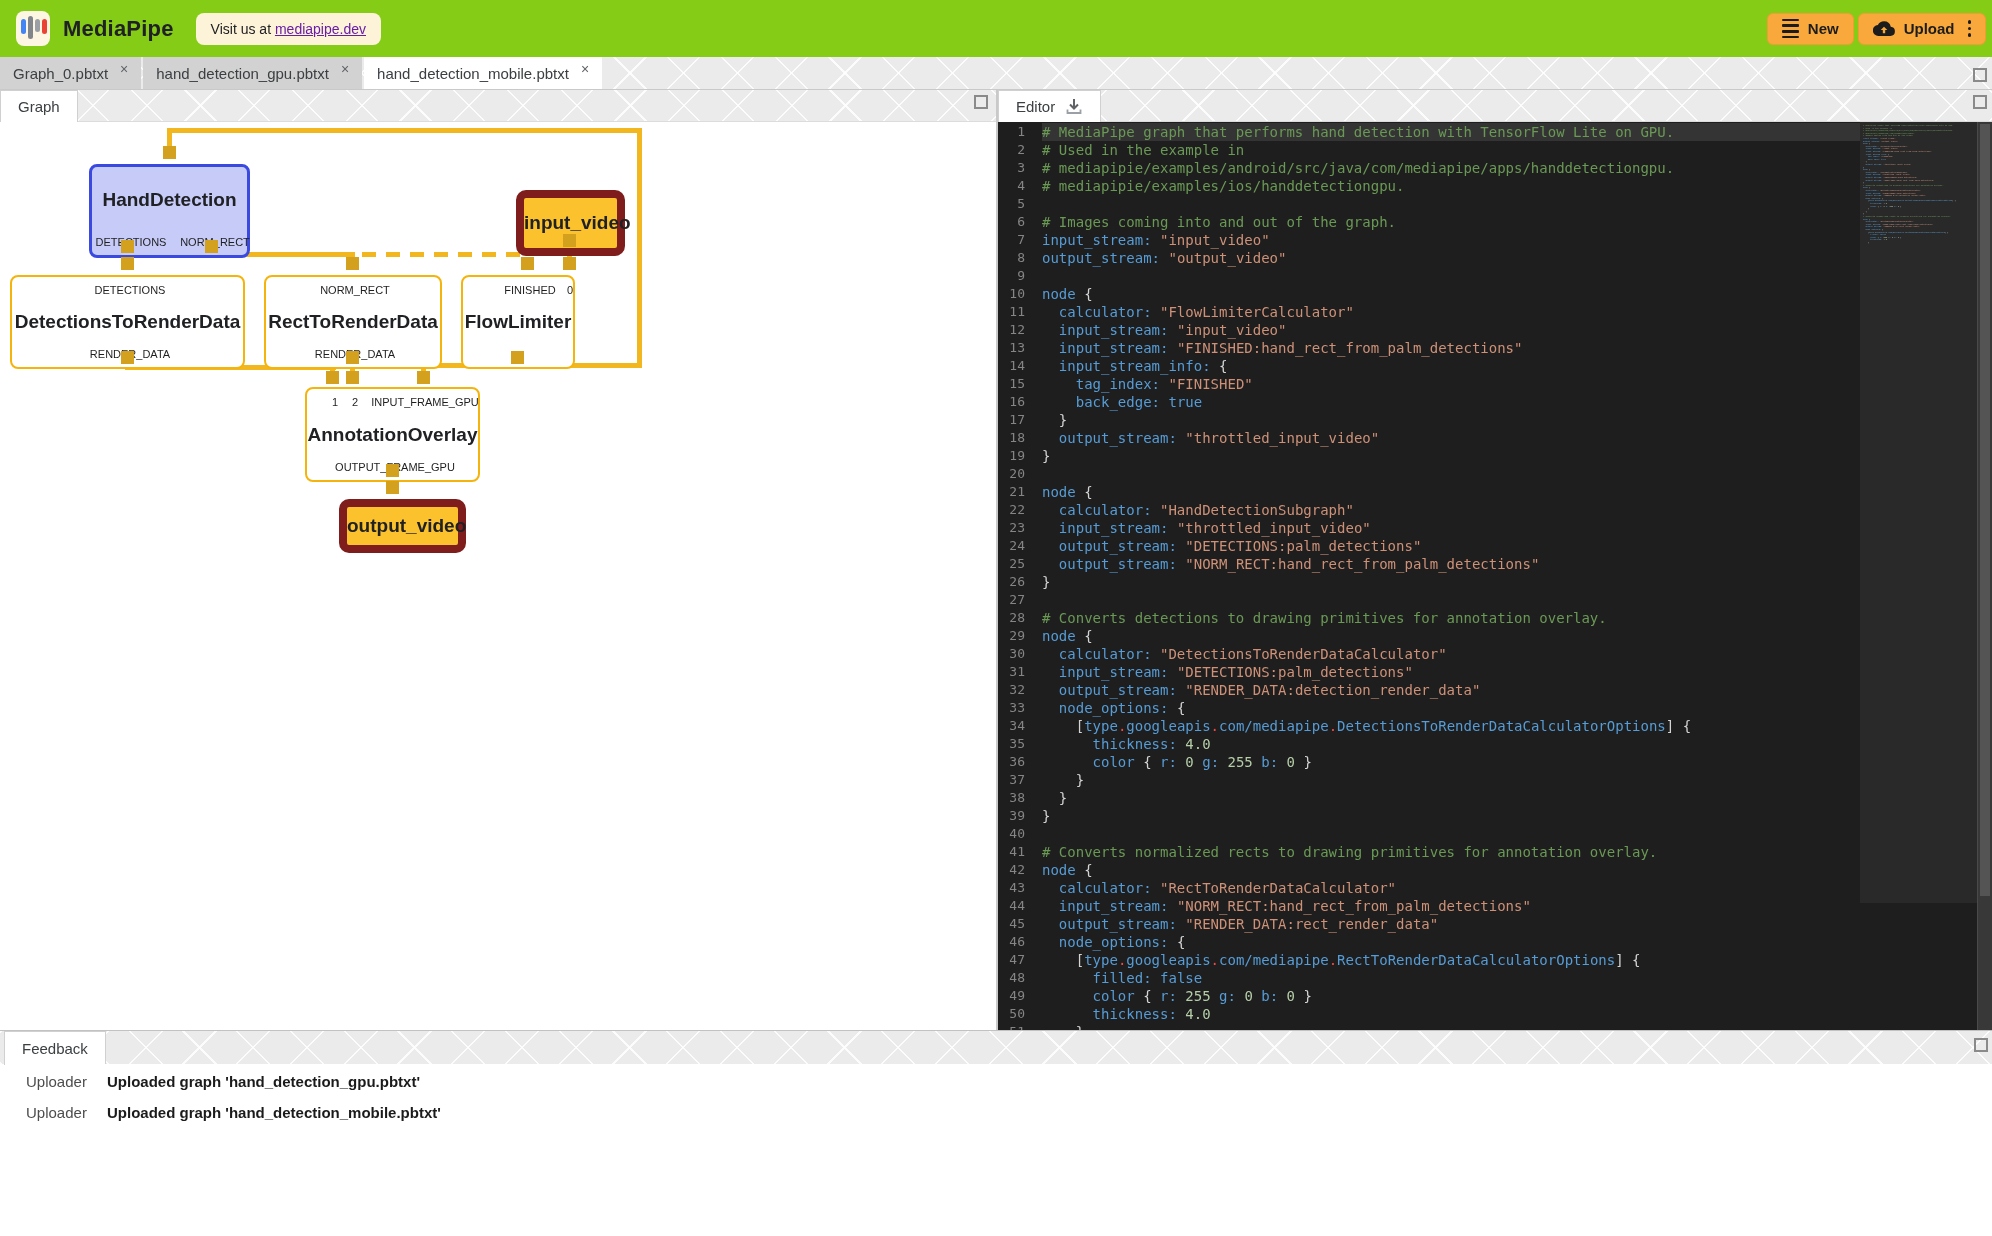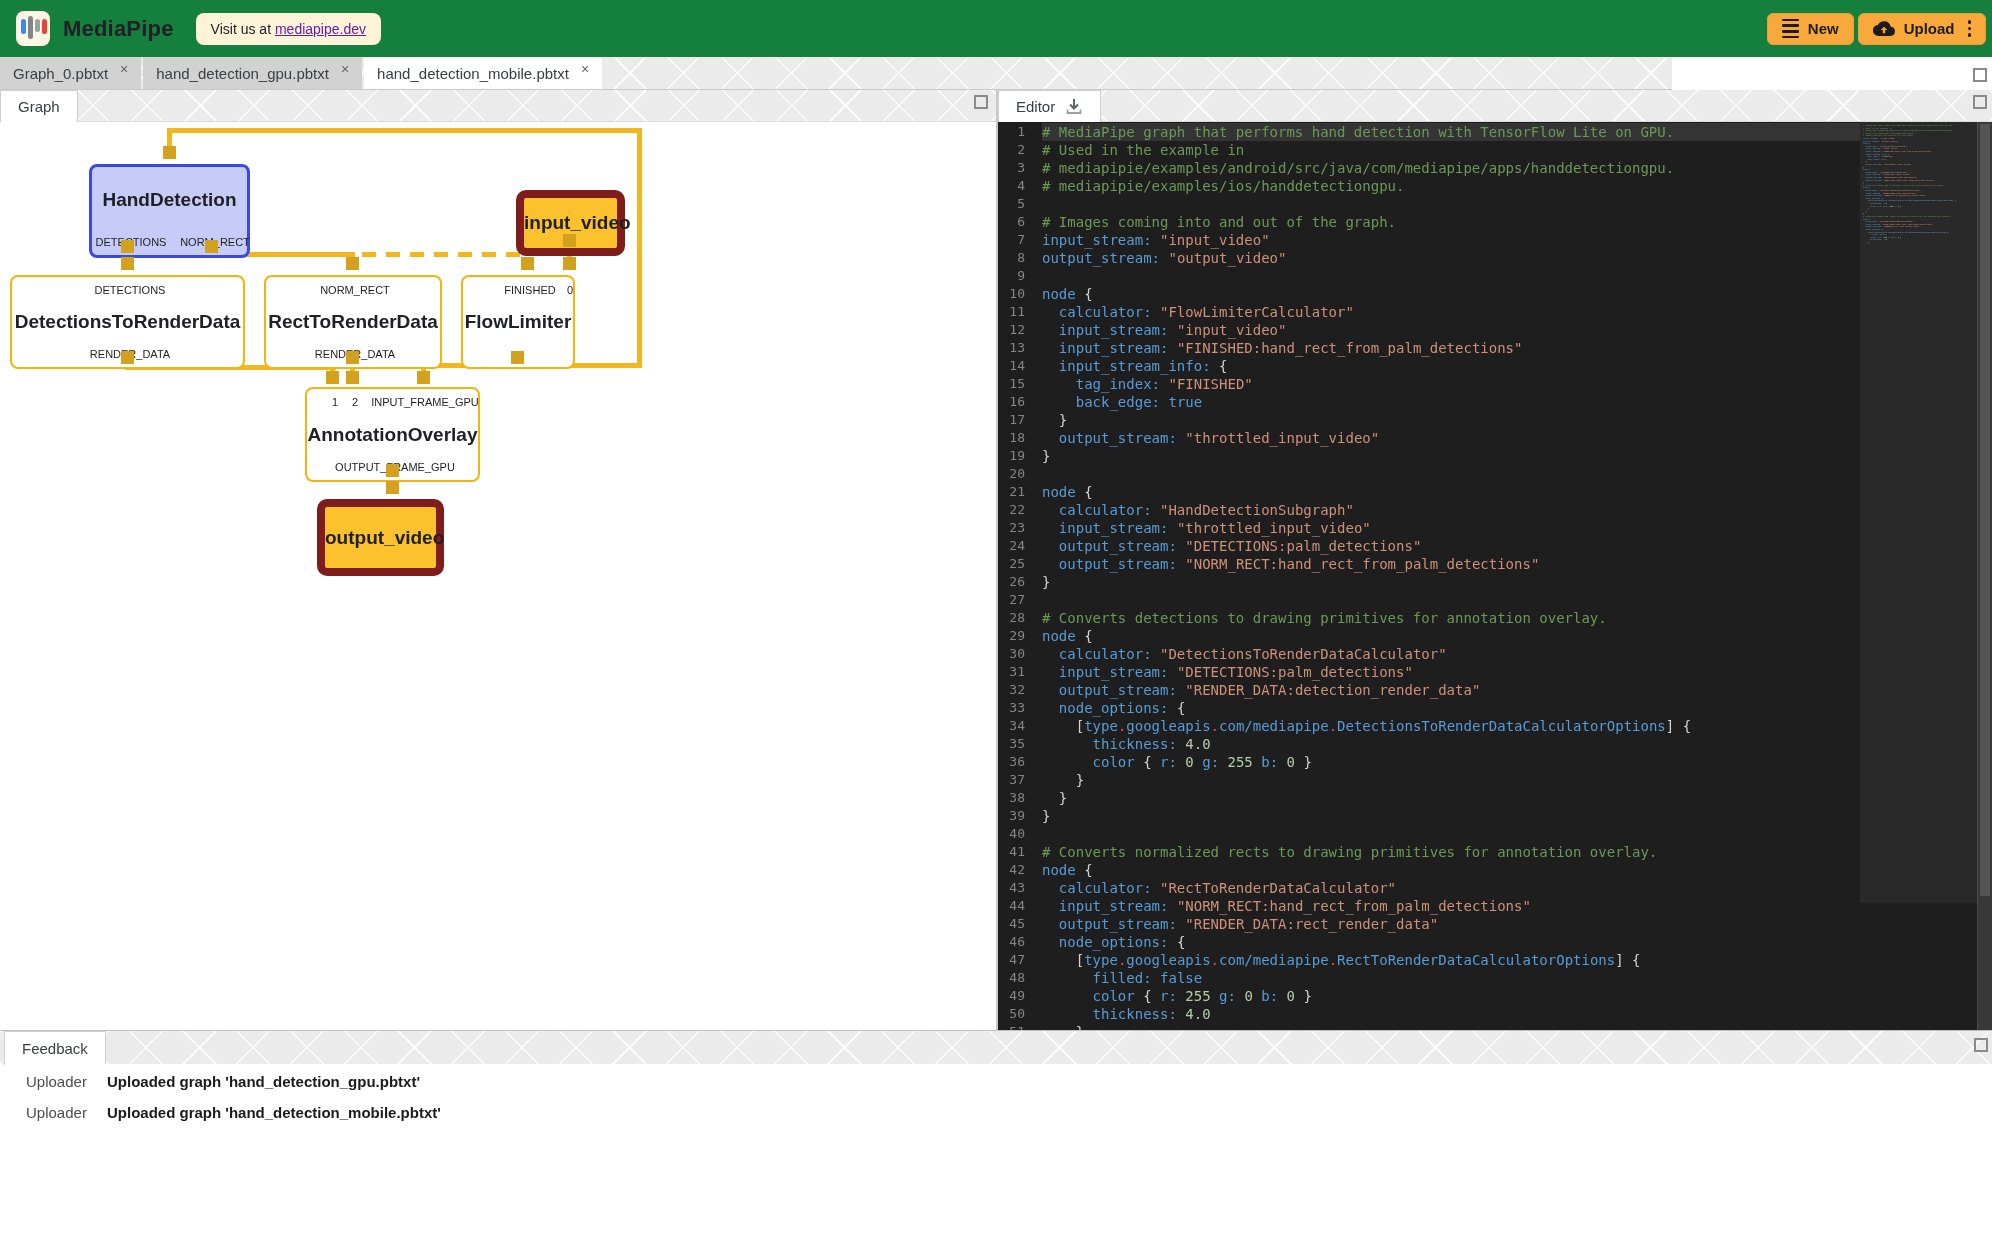--- a/index.html
+++ b/index.html
@@ -1,21 +1,21 @@
 <!DOCTYPE html>
 <html><head>
 <meta charset="utf-8">
 <style>
   * { margin:0; padding:0; box-sizing:border-box; }
   html,body { width:1992px; height:1236px; overflow:hidden; background:#fff;
     font-family:"Liberation Sans", sans-serif; }
 
   
   .topbar { position:absolute; left:0; top:0; width:1992px; height:57px;
-    background:#15803d; display:flex; align-items:center; }
+    background:#84cc16; display:flex; align-items:center; }
   .logo-tile { width:34px; height:35px; background:#fdf6e2; border-radius:8px;
     margin-left:16px; position:relative; }
   .logo-bar { position:absolute; border-radius:3px; }
   .brand { font-size:22px; font-weight:700; color:#202124; margin-left:13px; letter-spacing:.2px; }
   .visit-pill { margin-left:22px; background:#fdf3d9; border-radius:8px; padding:8px 15px;
     font-size:14px; font-weight:400; color:#202124; }
   .visit-pill a { color:#681da8; text-decoration:underline; }
   .topbar-right { margin-left:auto; display:flex; gap:4px; margin-right:6px; }
   .tb-btn { background:#f9a83c; border:1px solid #f09d33; border-radius:6px;
     height:32px; display:flex; align-items:center; gap:9px; padding:0 14px;
@@ -25,21 +25,21 @@
   .kebab { display:flex; flex-direction:column; gap:3px; margin-left:4px; }
   .kebab i { width:3.5px; height:3.5px; background:#1c1c1c; border-radius:50%; }
 
   
   .hatch { background-color:#ebebeb;
     background-image:
       repeating-linear-gradient(45deg, rgba(255,255,255,.85) 0 1.6px, transparent 1.6px 38px),
       repeating-linear-gradient(135deg, rgba(255,255,255,.85) 0 1.6px, transparent 1.6px 38px); }
 
   
-  .tabstrip { position:absolute; left:0; top:57px; width:1672px; height:33px;
+  .tabstrip { position:absolute; left:0; top:57px; width:1992px; height:33px;
     border-bottom:1px solid #c9c9c9; display:flex; align-items:stretch; }
   .ftab { display:flex; align-items:center; padding:0 13px; margin-right:2px;
     background:#d2d2d2; font-size:15px; font-weight:500; color:#3c4043; cursor:pointer; }
   .ftab.active { background:#fff; }
   .ftab .x { margin-left:12px; font-size:14px; color:#5f6368; position:relative; top:-4px; }
 
   
   .panel-header { position:absolute; top:90px; height:32px; border-bottom:1px solid #dcdcdc; }
   .ptab { position:absolute; left:0; top:0; height:32px; background:#fff;
     border:1px solid #d0d0d0; border-bottom:none; display:flex; align-items:center;
@@ -244,21 +244,21 @@
   </div>
 
   <div class="gnode" style="left:305px;top:253px;width:175px;height:95px;">
     <span class="port top" style="left:28px;">1</span>
     <span class="port top" style="left:48px;">2</span>
     <span class="port top" style="left:118px;">INPUT_FRAME_GPU</span>
     <div class="title">AnnotationOverlay</div>
     <span class="port bottom" style="left:88px;">OUTPUT_FRAME_GPU</span>
   </div>
 
-  <div class="gnode stream" style="left:317px;top:365px;width:127px;height:77px;">
+  <div class="gnode stream" style="left:339px;top:365px;width:127px;height:54px;">
     <div class="title">output_video</div>
   </div>
 </div>
 
 <div class="editor-body">
   <div class="code-area" id="code-area">
       <div class="cline sel"><span class="ln">1</span><span class="lc"><span class="tok-comment"># MediaPipe graph that performs hand detection with TensorFlow Lite on GPU.</span></span></div>
       <div class="cline"><span class="ln">2</span><span class="lc"><span class="tok-comment"># Used in the example in</span></span></div>
       <div class="cline"><span class="ln">3</span><span class="lc"><span class="tok-comment"># mediapipie/examples/android/src/java/com/mediapipe/apps/handdetectiongpu.</span></span></div>
       <div class="cline"><span class="ln">4</span><span class="lc"><span class="tok-comment"># mediapipie/examples/ios/handdetectiongpu.</span></span></div>

